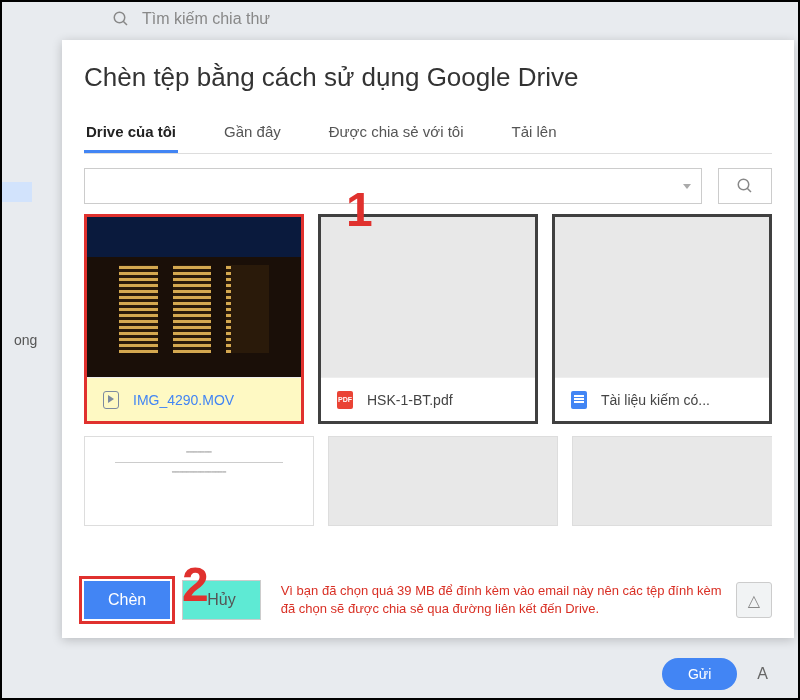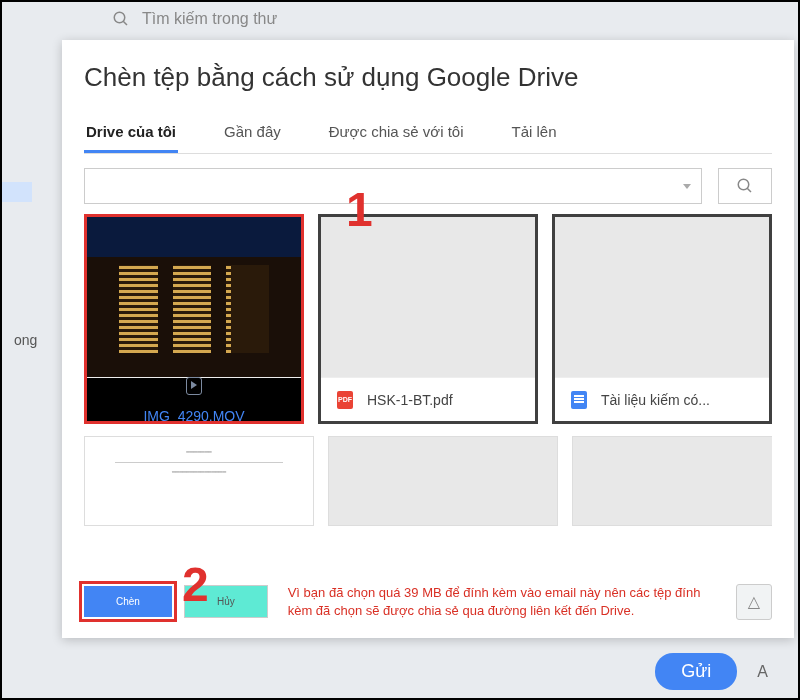--- a/index.html
+++ b/index.html
@@ -159,22 +159,21 @@
     .file-footer {
       height: 44px;
       border-top: 1px solid #eee;
       display: flex;
       align-items: center;
       padding: 0 16px;
       gap: 14px;
       background: #fff;
     }
     .file-card.selected .file-footer {
-      background: #000000;
-      flex-direction: column;
+      background: #fef9c3;
     }
     .file-name {
       font-size: 14px;
       color: #4285f4;
       white-space: nowrap;
       overflow: hidden;
       text-overflow: ellipsis;
     }
     .file-card:not(.selected) .file-name { color: #444; }
     .icon-box {
@@ -244,22 +243,22 @@
       text-align: center;
     }
     .doc-lines hr { border: none; border-top: 1px solid #ccc; margin: 4px 20px; }
     .footer {
       display: flex;
       align-items: center;
       gap: 12px;
       padding-top: 14px;
     }
     .btn {
-      padding: 10px 32px;
-      font-size: 10px;
+      padding: 10px 24px;
+      font-size: 16px;
       border: none;
       cursor: pointer;
       font-weight: 500;
     }
     .btn-primary {
       background: #4285f4;
       color: #fff;
       outline: 3px solid #e0312e;
       outline-offset: 2px;
     }
@@ -302,21 +301,21 @@
       right: 30px;
       display: flex;
       align-items: center;
       gap: 20px;
     }
     .send-btn {
       background: #4285f4;
       color: #fff;
       padding: 8px 26px;
       border-radius: 18px;
-      font-size: 18px;
+      font-size: 14px;
       font-weight: 500;
       cursor: pointer;
     }
     .attach-ico { color: #666; font-size: 16px; }
     svg.search-g { width: 18px; height: 18px; }
     .caret {
       width: 0; height: 0;
       border-left: 4px solid transparent;
       border-right: 4px solid transparent;
       border-top: 5px solid #aaa;
@@ -324,21 +323,21 @@
   </style>
 </head>
 <body>
 
 <div class="backdrop">
   <div class="search-bar">
     <svg class="search-g" viewBox="0 0 24 24" fill="none" stroke="#888" stroke-width="2">
         <circle cx="10" cy="10" r="7"></circle>
         <line x1="20" y1="20" x2="15" y2="15"></line>
       </svg>
-    <span>Tìm kiếm trong thư</span>
+    <span>Tìm kiếm chia thư</span>
   </div>
   <div class="side-blue"></div>
   <div class="side-fragment">ong</div>
 
   <div class="bottom-bar">
     <div class="send-btn">Gửi</div>
     <span class="attach-ico">A</span>
   </div>
 </div>
 

